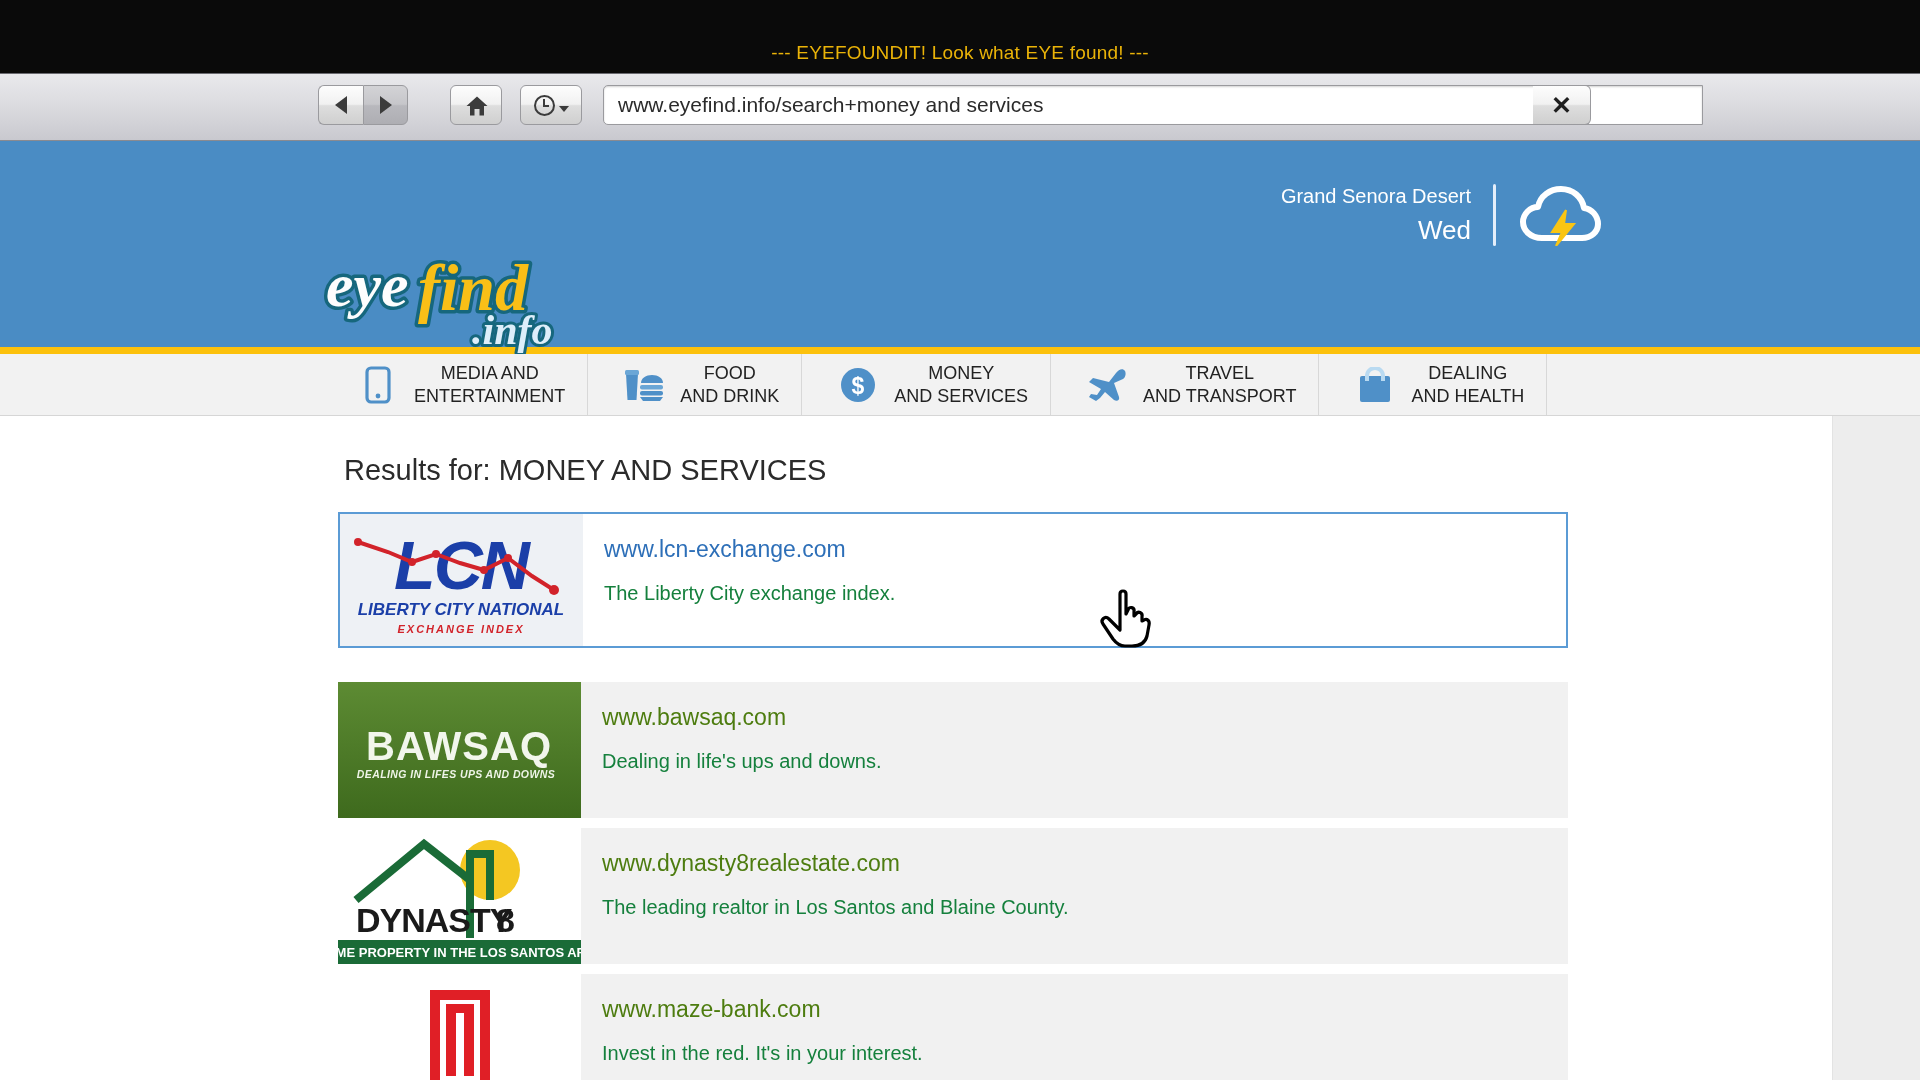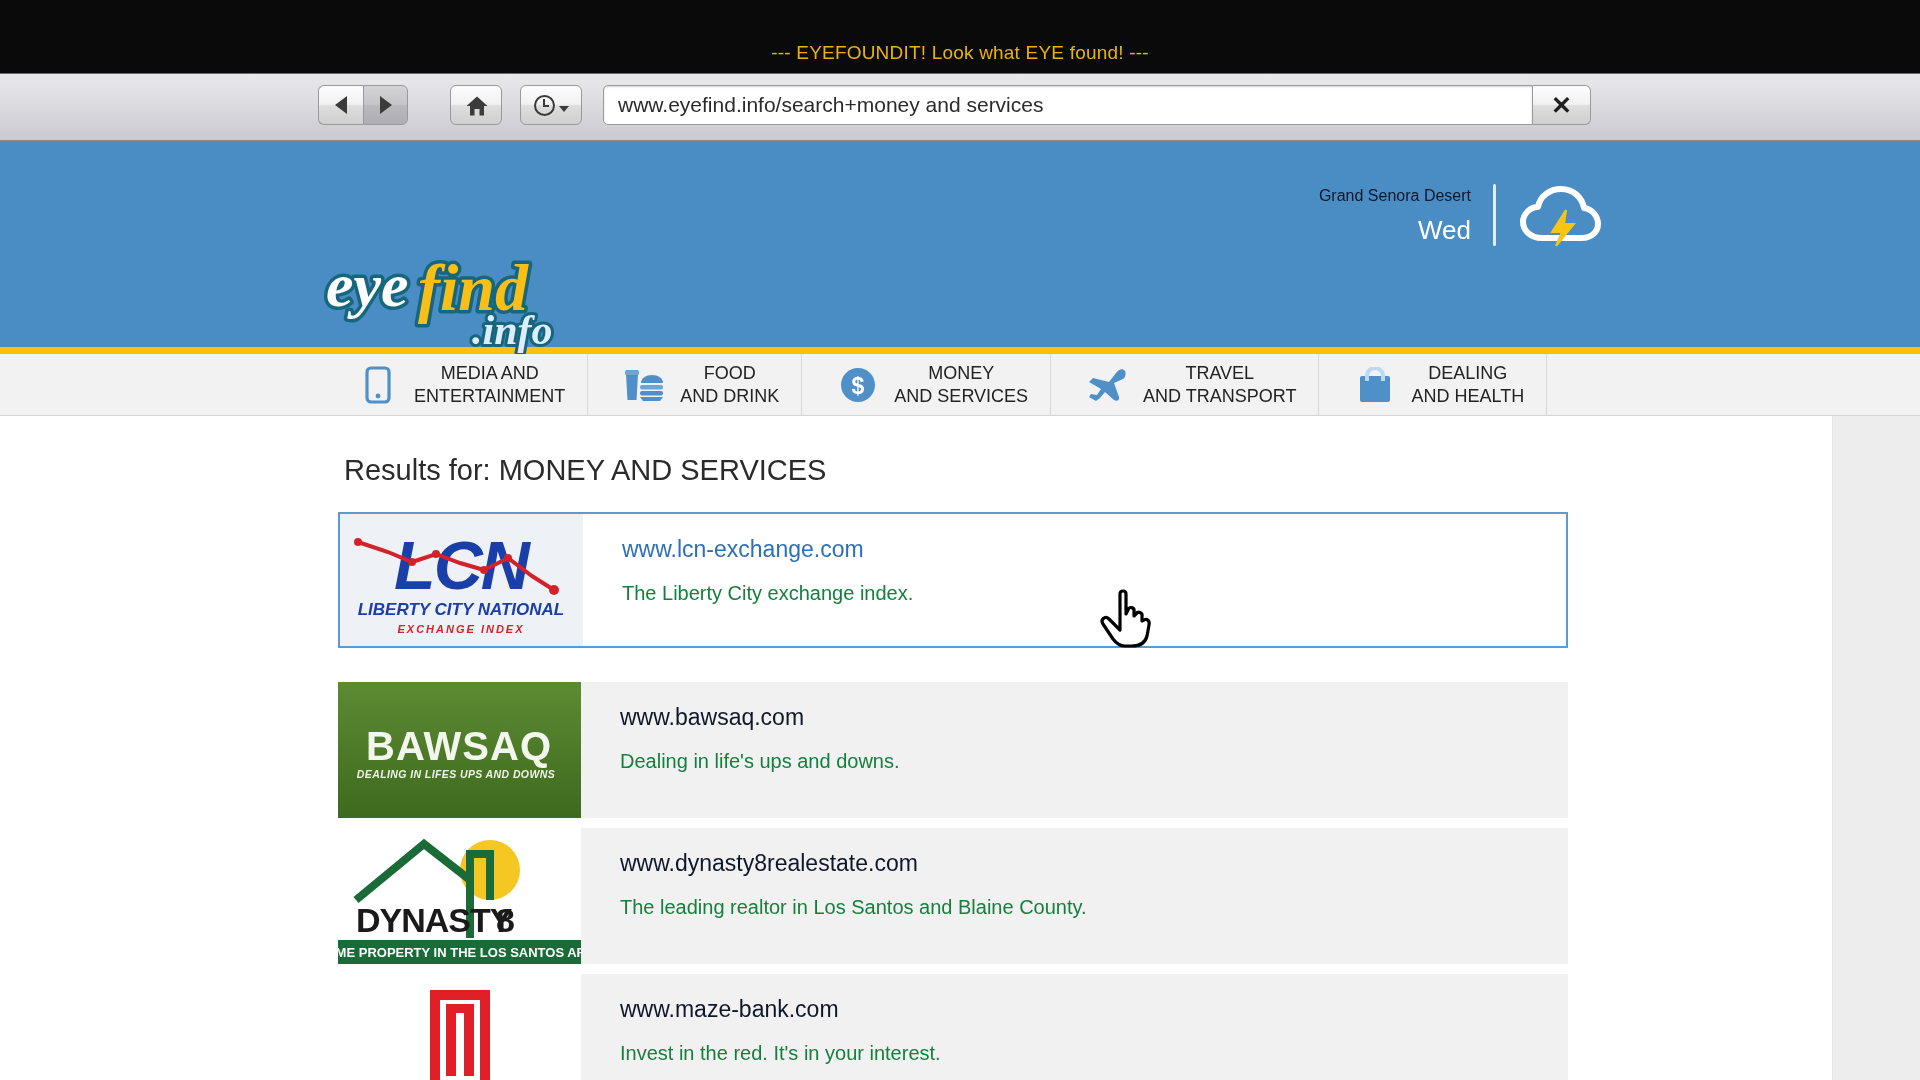--- a/index.html
+++ b/index.html
@@ -48,21 +48,21 @@
   .btn-home { position:absolute; left: 450px; top: 11px; width: 52px; border-radius: 6px; }
   .btn-hist { position:absolute; left: 520px; top: 11px; width: 62px; border-radius: 6px; }
 
   .home-glyph { width: 22px; height: 22px; position: relative; }
   .clock-glyph { width: 21px; height: 21px; border: 2.6px solid #3b3b3b; border-radius: 50%; position: relative; }
   .clock-glyph:before { content:""; position:absolute; left:7px; top:2.5px; width:2px; height:7px; background:#3b3b3b; }
   .clock-glyph:after  { content:""; position:absolute; left:7px; top:8px; width:6px; height:2px; background:#3b3b3b; }
   .caret-dn { width:0;height:0;border-left:5px solid transparent;border-right:5px solid transparent;border-top:6px solid #3b3b3b; margin-left:4px; margin-top:8px;}
 
   .urlbar {
-    position:absolute; left: 603px; top: 11px; width: 930px; height: 40px;
+    position:absolute; left: 603px; top: 11px; width: 1100px; height: 40px;
     background: #ffffff;
     border: 1px solid #9a9a9e;
     border-radius: 5px 0 0 5px;
     box-shadow: inset 0 1px 2px rgba(0,0,0,.18);
     display:flex; align-items:center;
   }
   .urlbar input {
     border: none; outline: none; width: 100%;
     font-size: 21px; color: #2b2b2b; padding: 0 14px;
     font-family: "Liberation Sans", sans-serif; background: transparent;
@@ -84,21 +84,21 @@
     background: #4a8cc4;
     border-bottom: 7px solid #fcc10c;
   }
 
   .logo { position:absolute; left: 322px; top: 158px; transform: translateY(-50%);
           width: 275px; height: 110px; }
   .logo svg { display:block; }
 
   .weather { position:absolute; right: 318px; top: 42px; display:flex; align-items:center; }
   .weather-txt { text-align: right; color: #e8f2fb; font-family:"Liberation Sans",sans-serif; }
-  .w-loc { font-size: 16px; line-height: 26px; color:#0f172a; }
+  .w-loc { font-size: 20px; line-height: 26px; color:#ffffff; }
   .w-day { font-size: 26px; line-height: 34px; color:#ffffff; margin-top: 4px; }
   .w-sep { width: 3px; height: 62px; background: #e4eefa; margin: 0 22px; border-radius:2px; }
   .w-icon { width: 84px; height: 62px; }
 
   .searchrow { position:absolute; left: 0; top: 282px; width: 1920px; height: 62px; }
   .searchbox {
     position:absolute; left: 325px; width: 937px; height: 62px;
     background: #fff; border-radius: 4px; display:flex; align-items:center;
     box-shadow: 0 1px 2px rgba(0,0,0,.12);
   }
@@ -137,23 +137,23 @@
   .results-area { position:relative; width: 1920px; background:#fff; }
   .gutter-right { position:absolute; right:0; top:0; width: 88px; height: 880px; background:#ededed; border-left:1px solid #e3e3e3;}
   .results-title { position:absolute; left: 344px; top: 38px; font-size: 29px; color:#2b2b2b; }
 
   .result {
     position:absolute; left: 338px; width: 1230px; height: 136px;
     background: #f1f1f1; display:flex; align-items:stretch;
   }
   .result.active { background:#ffffff; border: 2px solid #5b9bd5; }
   .thumb { width: 243px; flex: 0 0 243px; display:flex; align-items:center; justify-content:center; overflow:hidden; }
-  .rtext { padding-left: 39px; padding-top: 20px; }
+  .rtext { padding-left: 21px; padding-top: 20px; }
   .rurl { font-size: 23px; color: #2d6fb8; line-height: 30px; }
-  .rurl.dark { color: #0f172a; }
+  .rurl.dark { color: #4d7c0f; }
   .rdesc { font-size: 20px; color: #15803d; margin-top: 16px; line-height: 26px; }
 
   .cursor { position:absolute; left: 1098px; top: 586px; width: 56px; height: 62px; z-index: 50; }
 </style>
 </head>
 <body>
 
 <div id="screen">
 
   <div class="game-top">

